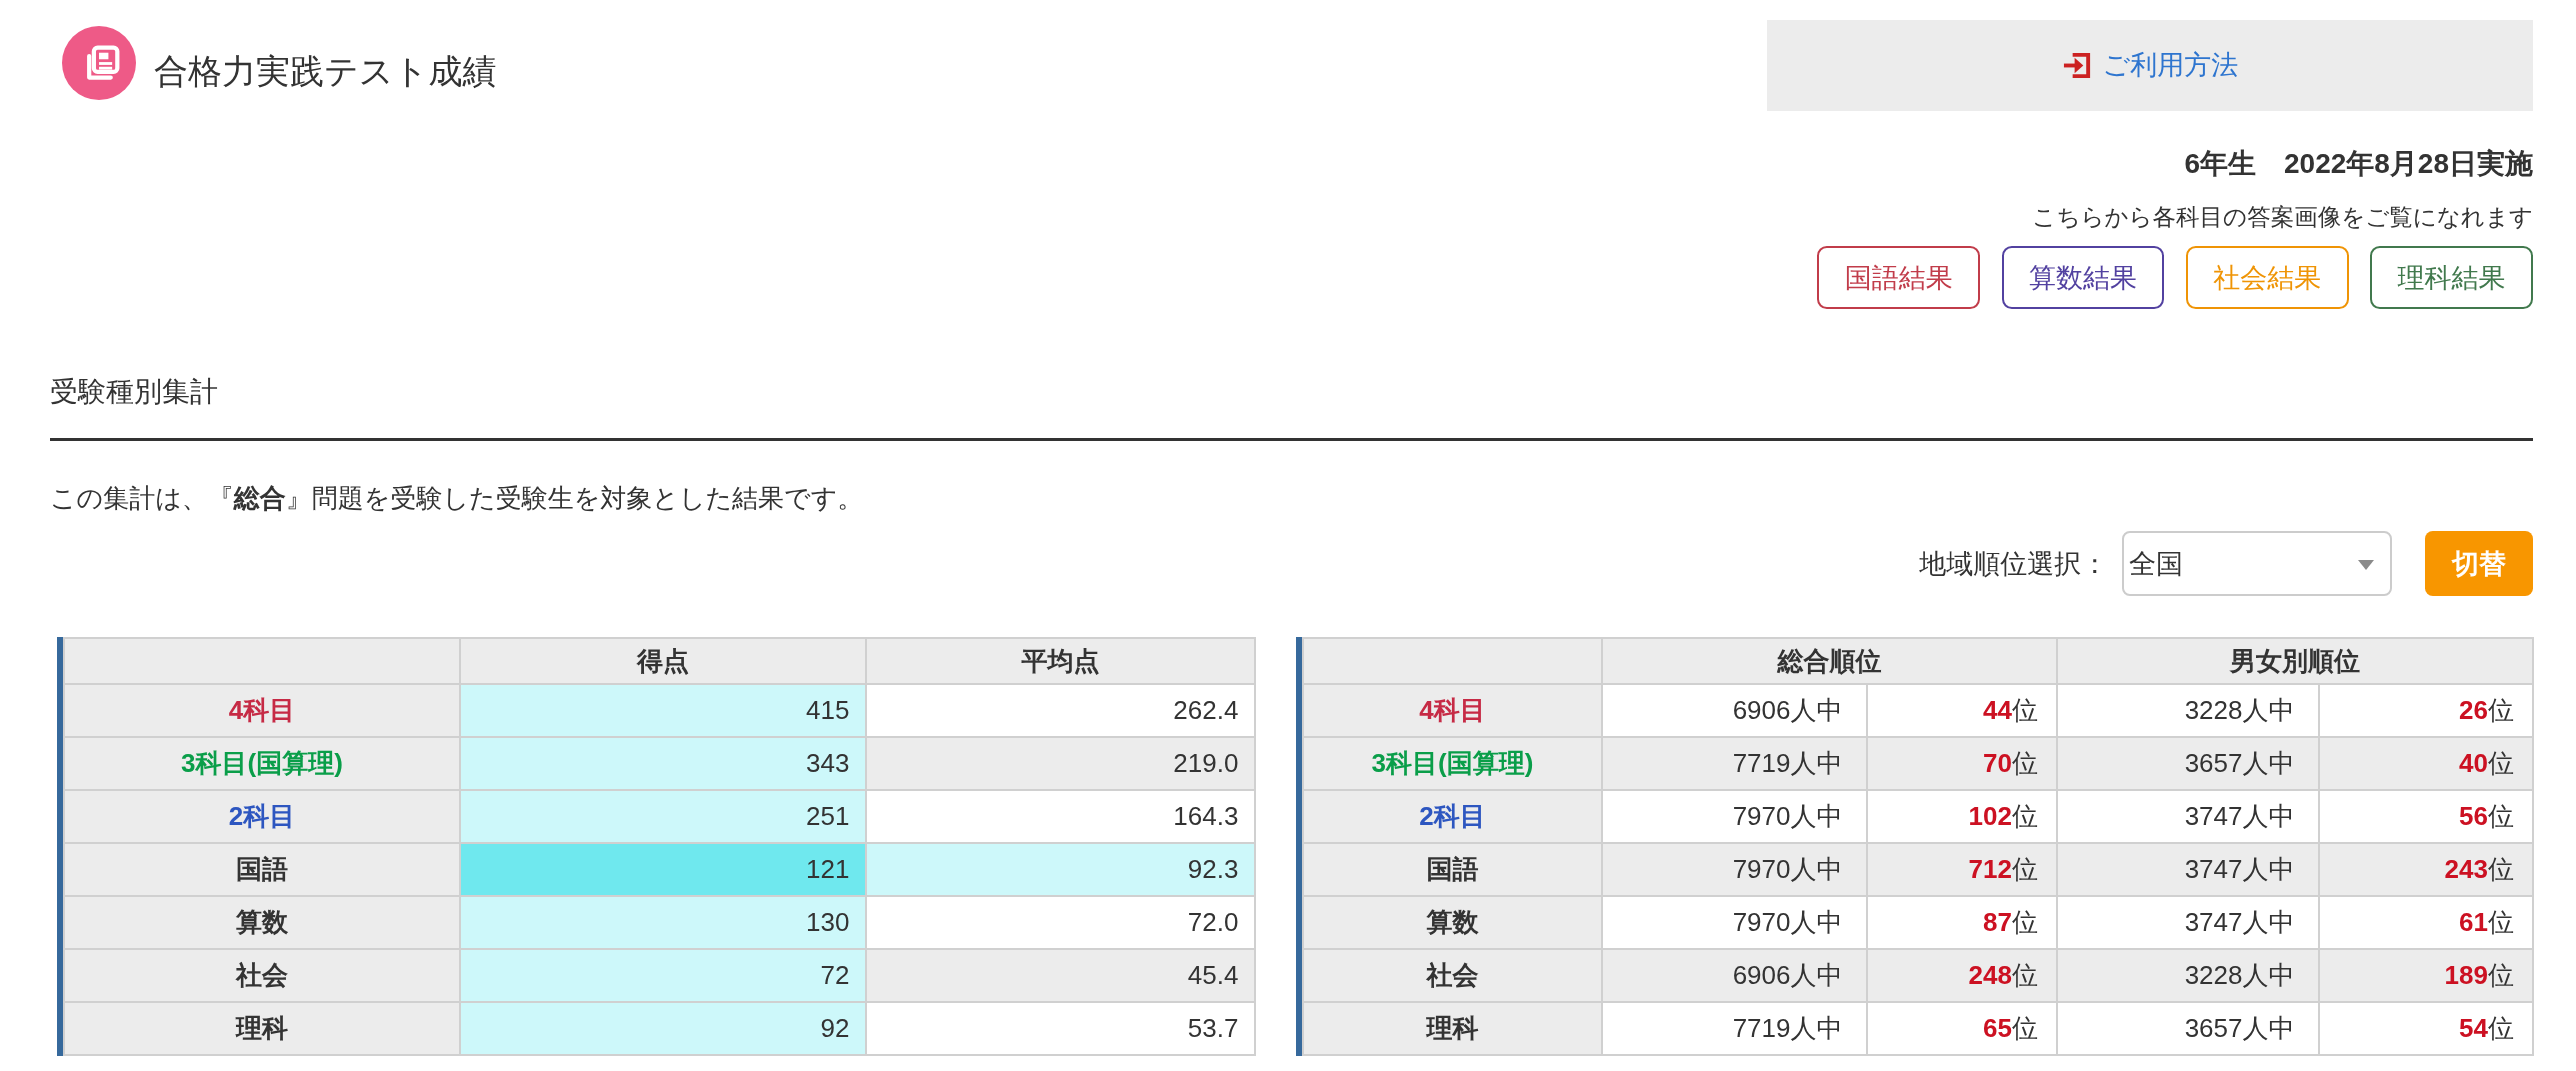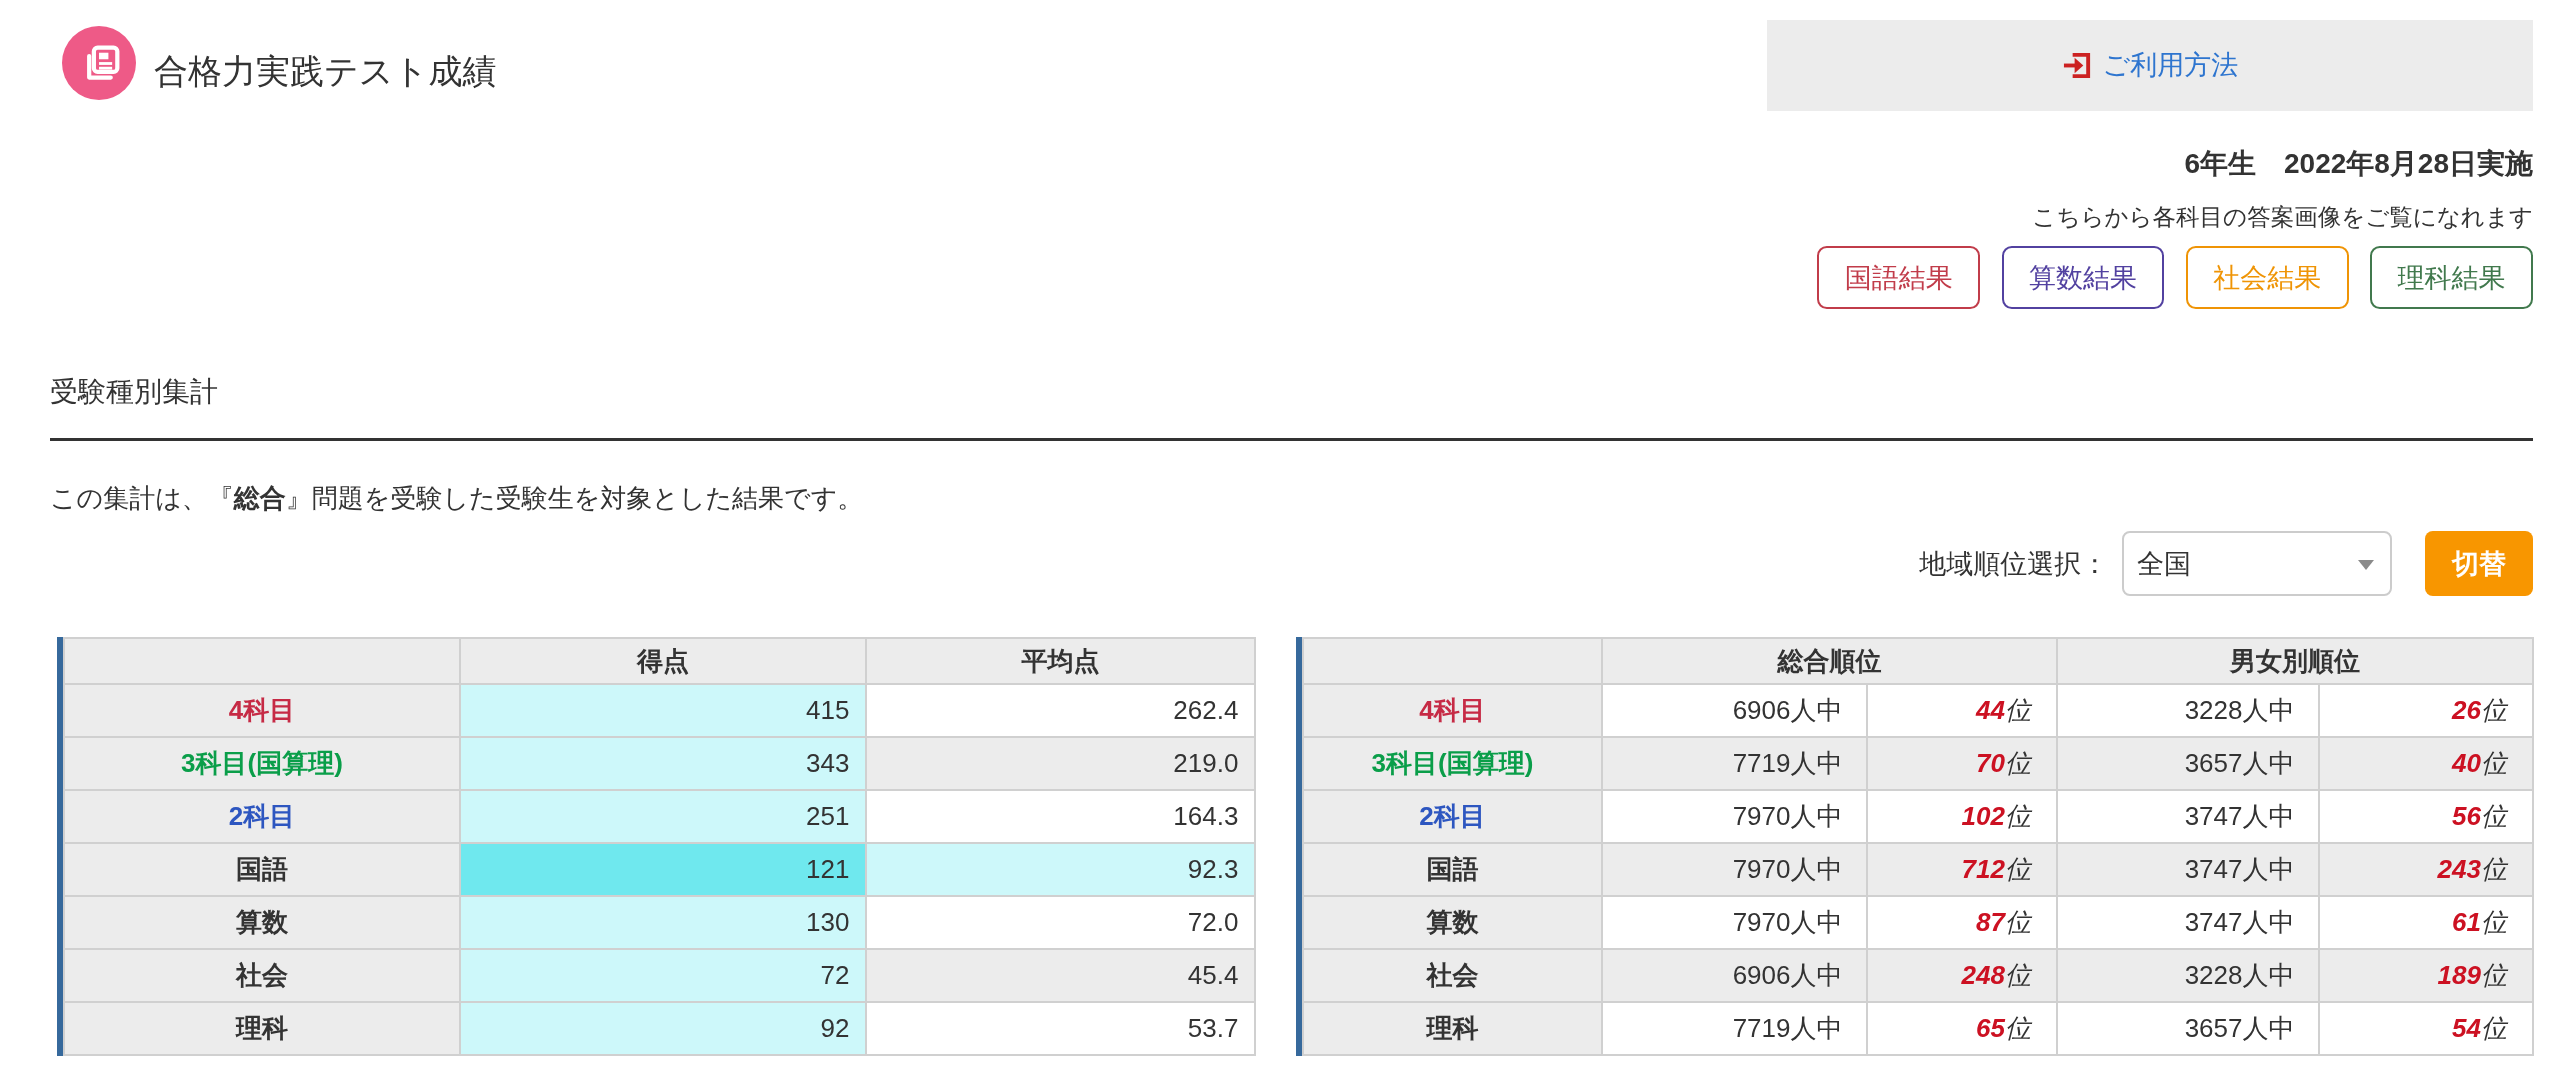--- a/index.html
+++ b/index.html
@@ -31,21 +31,21 @@
   
   .section-title { left:50px; top:373px; font-size:28px; font-weight:normal; }
   .section-rule  { left:50px; top:438px; width:2483px; height:2.9px; background:#333; }
   .section-desc  { left:50px; top:481px; font-size:26px; }
   .section-desc b { font-weight:bold; }
 
   
   .region-row { top:531px; right:43px; display:flex; align-items:center; height:65px; }
   .region-label { font-size:27px; margin-right:13.7px; }
   .select-box { width:270px; height:65px; border:2px solid #ccc; border-radius:7.8px;
-    background:#fff; display:flex; align-items:center; padding:0 13px; font-size:27px;
+    background:#fff; display:flex; align-items:center; padding:0 5px; font-size:27px;
     position:relative; cursor:pointer; }
   .chevron { position:absolute; right:15.6px; top:27px; width:0; height:0;
     border-left:8.8px solid transparent; border-right:8.8px solid transparent;
     border-top:10.8px solid #8a8a8a; }
   .switch-btn { width:108px; height:65px; margin-left:33px; background:#f89600;
     border:none; border-radius:7.8px; color:#fff; font-size:27px; font-weight:bold;
     font-family:"Liberation Sans", sans-serif; cursor:pointer; }
 
   
   .table-wrap { border-left:6.8px solid #36699c; }
@@ -56,21 +56,21 @@
   thead th { background:#ececec; font-weight:bold; text-align:center; height:46px; }
   tbody tr { height:53px; }
   tbody th.rowlabel { background:#ececec; font-weight:bold; text-align:center; }
   tr.zebra-gray td { background:#ececec; }
   tr.zebra-white td { background:#fff; }
   td.num { text-align:right; padding-right:15.6px; }
   td.score-cell { background:#cdf8fa !important; }
   tr.hl td.score-cell { background:#6fe8ee !important; }
   tr.hl td.avg-cell { background:#cdf8fa !important; }
   td.pool { text-align:right; padding-right:23.5px; }
-  td.rank { text-align:right; padding-right:25px;font-style:italic; }
+  td.rank { text-align:right; padding-right:18px; }
   .rank-num { font-weight:bold; color:#cc1122; }
   .lbl-red   { color:#c62a45; }
   .lbl-green { color:#0a9e49; }
   .lbl-blue  { color:#2d56c0; }
   .lbl-dark  { color:#333; }
 </style>
 </head>
 <body>
 
 <div class="abs app-icon">

